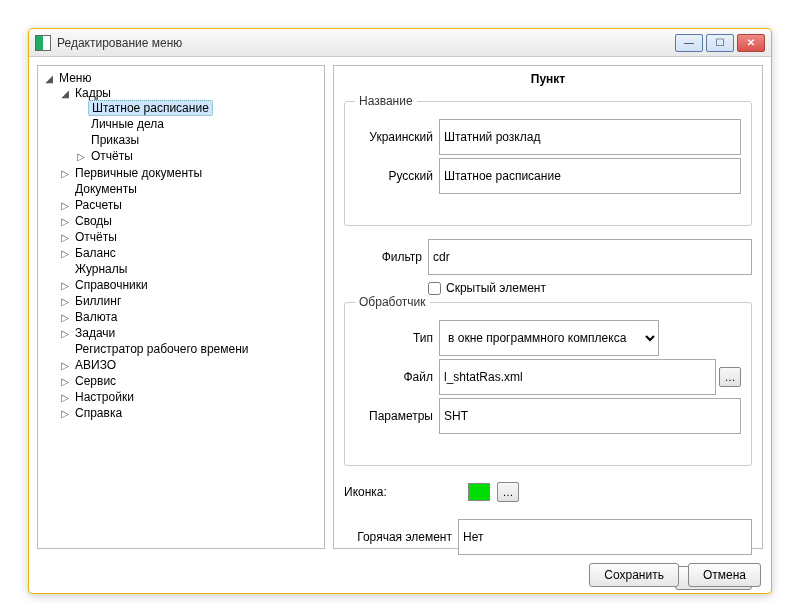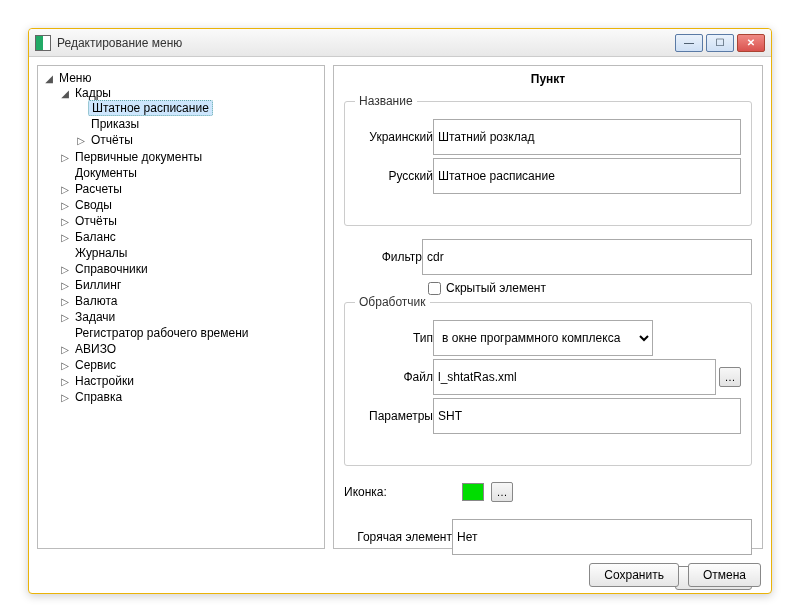--- a/index.html
+++ b/index.html
@@ -18,21 +18,21 @@
 .tree li { position: relative; padding: 1px 0; white-space: nowrap; }
 .tog { display: inline-block; width: 10px; text-align: center; color: #555; cursor: pointer; font-size: 10px; margin-right: 2px; }
 .tog.empty { visibility: hidden; }
 .node-label { cursor: pointer; padding: 0 3px; border-radius: 2px; }
 .node-label.sel { background: #cde6fd; border: 1px dotted #6aa; }
 .right-panel { flex: 1; border: 1px solid #bbb; background: #fff; padding: 6px 10px 10px; display: flex; flex-direction: column; position: relative; }
 .panel-title { text-align: center; font-weight: bold; margin-bottom: 8px; }
 fieldset { border: 1px solid #ccc; border-radius: 3px; padding: 8px 10px 28px; margin-bottom: 10px; }
 legend { padding: 0 4px; color: #333; }
 .row { display: flex; align-items: center; margin: 3px 0; }
-.row label { width: 78px; text-align: right; }
+.row label { width: 78px; text-align: right; margin-right: 6px; }
 .row input[type=text], .row select { flex: 1; height: 36px; border: 1px solid #aaa; padding: 1px 4px; font: inherit; background: #fff; }
 .cbx-row { display: flex; align-items: center; margin-left: 84px; margin-top: 3px; }
 .cbx-row input { margin-right: 5px; }
 .file-row input { flex: 1; }
 .small-btn { width: 22px; height: 20px; border: 1px solid #888; background: linear-gradient(#f7f7f7,#e3e3e3); margin-left: 3px; cursor: pointer; font-size: 11px; border-radius: 2px; }
 .icon-row { margin: 6px 0 14px; }
 .color-swatch { width: 22px; height: 18px; background: #0d0; border: 1px solid #888; margin-right: 4px; margin-left: 40px; }
 .hotkey-row label { width: 108px; }
 .accept-row { margin-top: auto; text-align: right; padding-top: 8px; }
 .accept-row button, .footer button { height: 24px; padding: 0 14px; border: 1px solid #888; background: linear-gradient(#fdfdfd,#e6e6e6); border-radius: 3px; font: inherit; cursor: pointer; }
@@ -53,20 +53,21 @@
   </div>
 
   <div class="content">
     <div class="tree-panel tree">
       <ul>
         <li><span class="tog">◢</span><span class="node-label">Меню</span>
           <ul>
             <li><span class="tog">◢</span><span class="node-label">Кадры</span>
               <ul>
                 <li><span class="tog empty">▪</span><span class="node-label sel">Штатное расписание</span></li>
+                <li><span class="tog empty">▪</span><span class="node-label">Личные дела</span></li>
                 <li><span class="tog empty">▪</span><span class="node-label">Приказы</span></li>
                 <li><span class="tog">▷</span><span class="node-label">Отчёты</span></li>
               </ul>
             </li>
             <li><span class="tog">▷</span><span class="node-label">Первичные документы</span></li>
             <li><span class="tog empty">▪</span><span class="node-label">Документы</span></li>
             <li><span class="tog">▷</span><span class="node-label">Расчеты</span></li>
             <li><span class="tog">▷</span><span class="node-label">Своды</span></li>
             <li><span class="tog">▷</span><span class="node-label">Отчёты</span></li>
             <li><span class="tog">▷</span><span class="node-label">Баланс</span></li>

